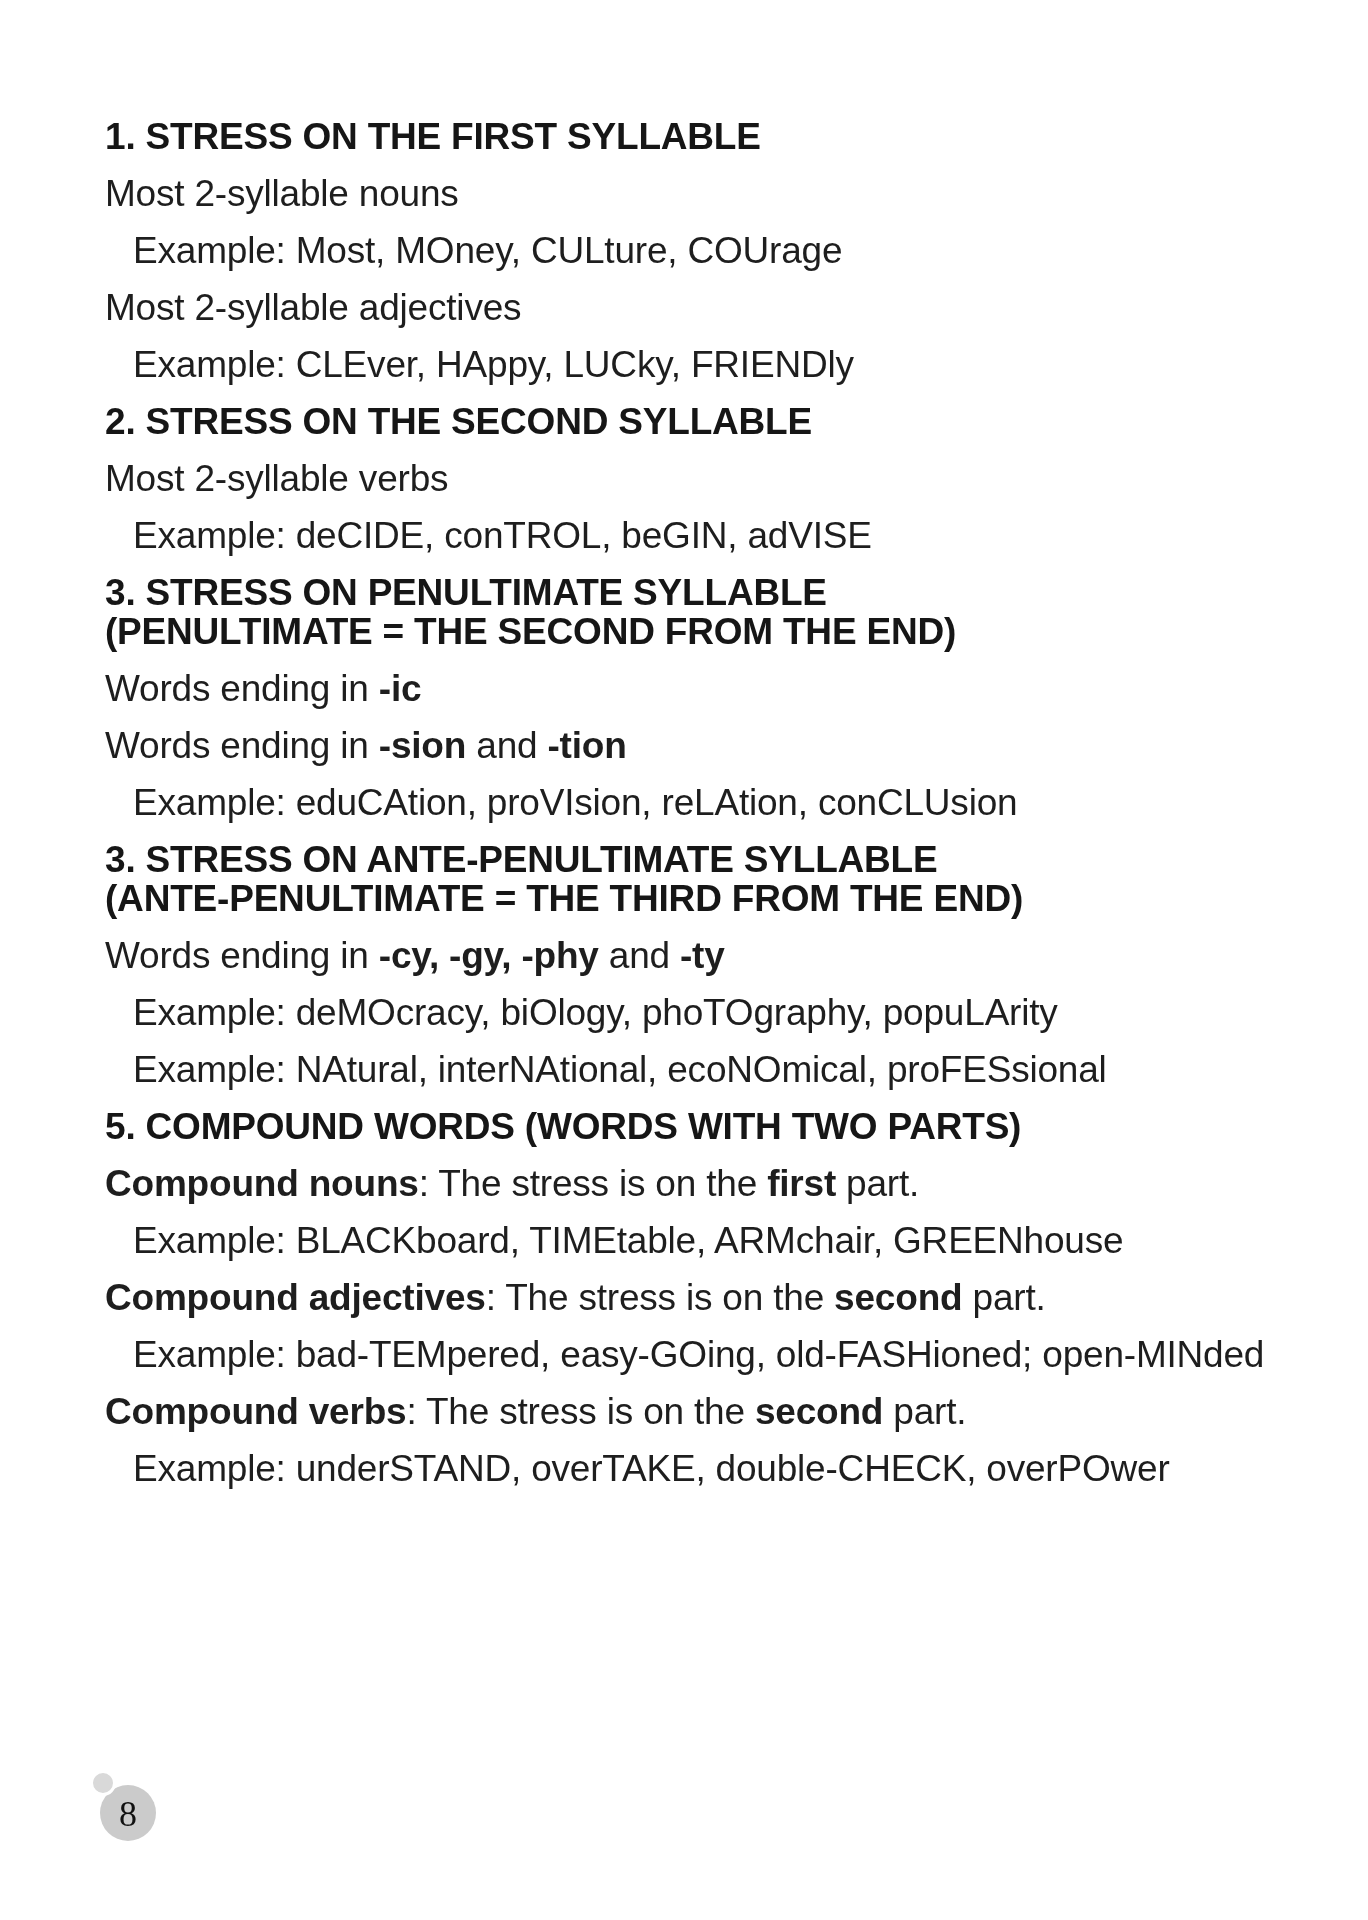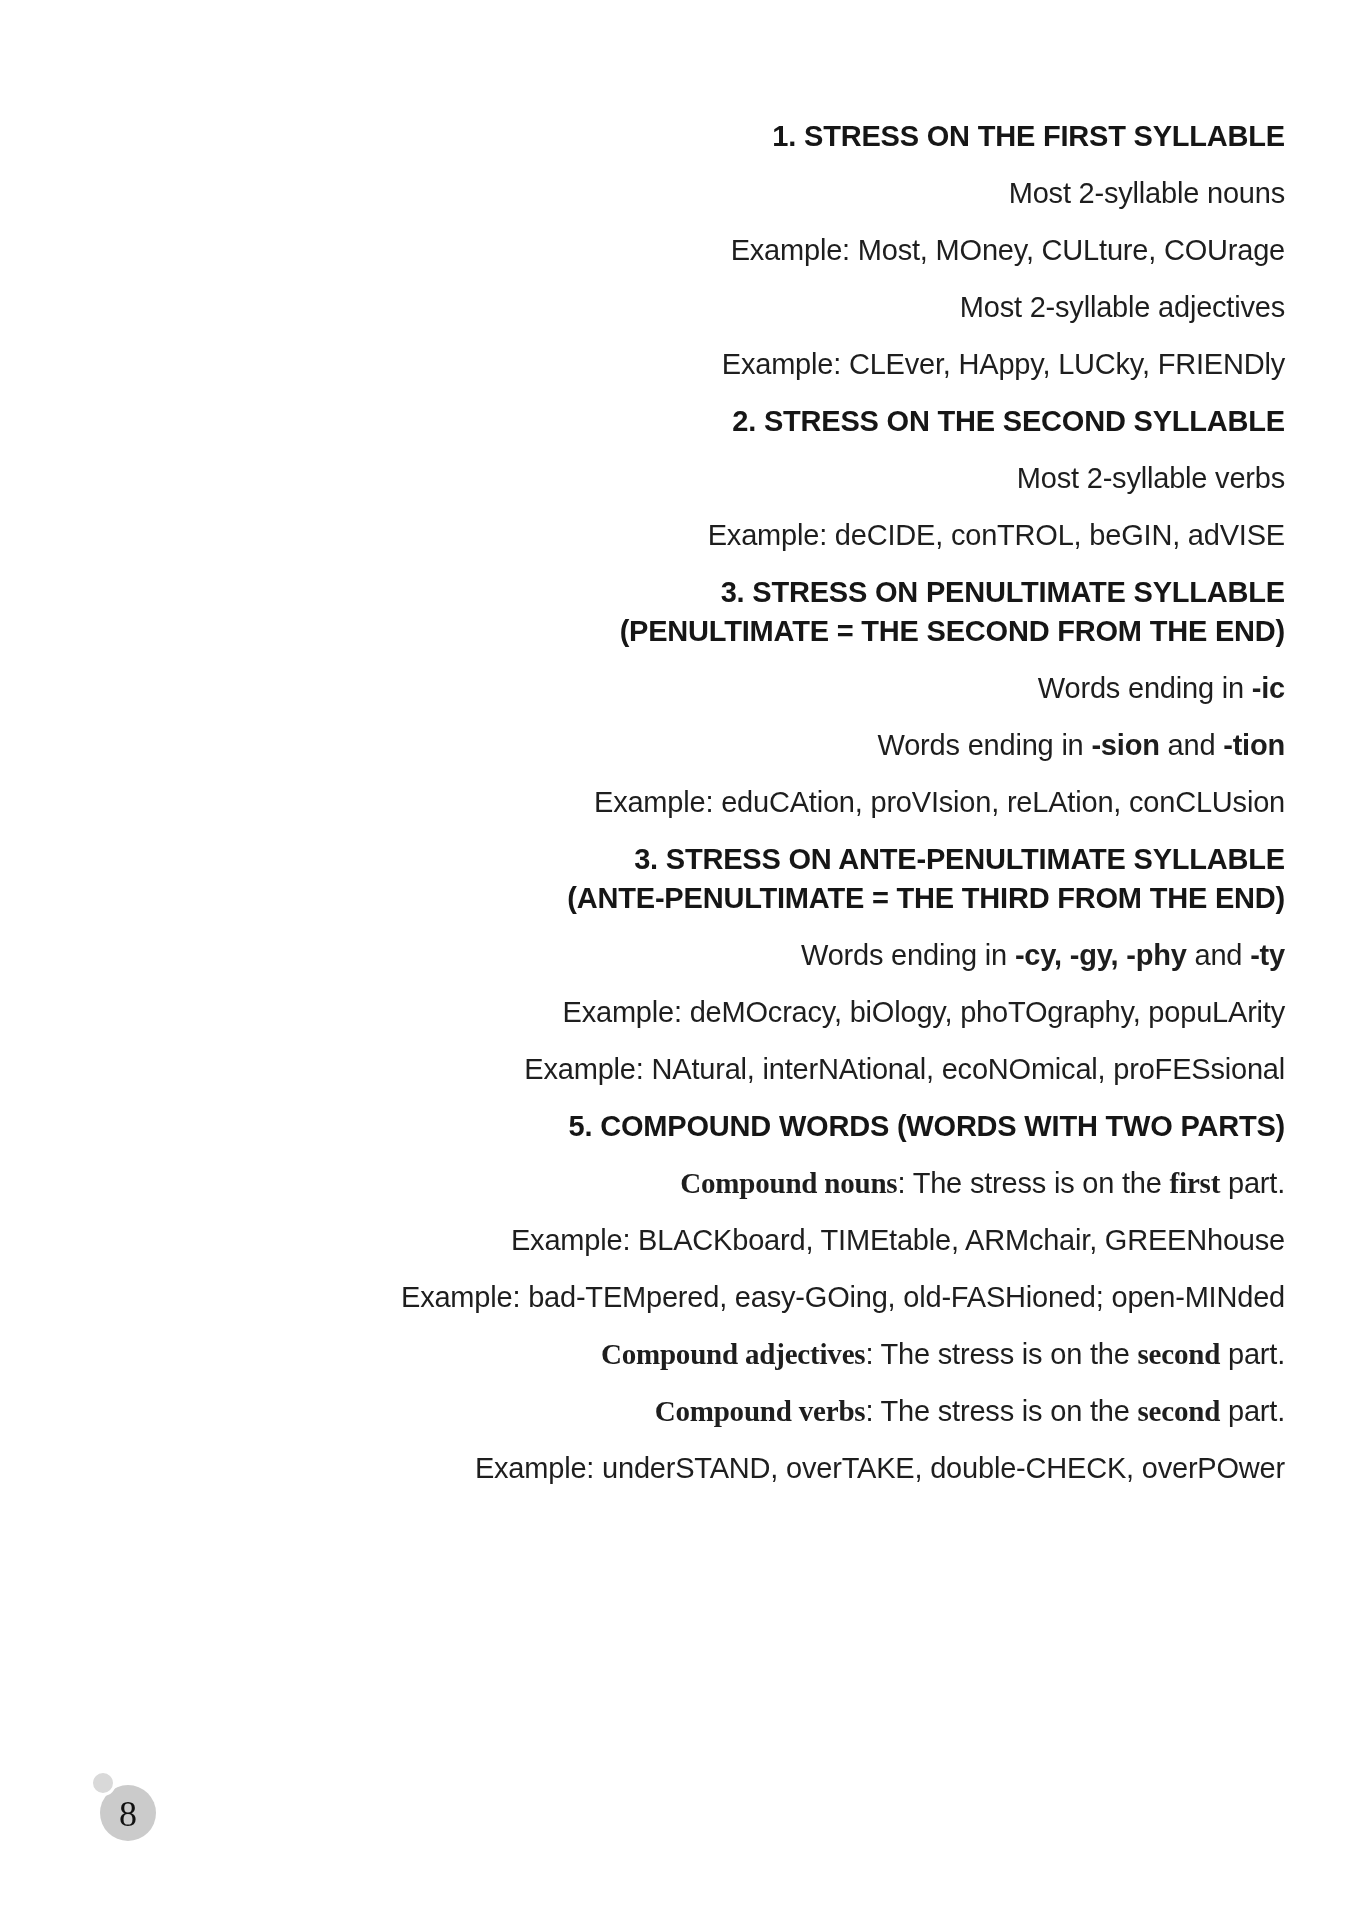--- a/index.html
+++ b/index.html
@@ -16,35 +16,34 @@
     font-family: "Liberation Sans", sans-serif;
     color: #1e1e1e;
   }
   .content {
     position: absolute;
     left: 105px;
     top: 117px;
     width: 1180px;
   }
   .para {
-    font-size: 29px;
+    font-size: 37px;
     line-height: 39px;
     margin: 0 0 18px 0;
     letter-spacing: -0.2px;
     white-space: nowrap;
-    text-align: right;
   }
   .para.heading {
     font-weight: bold;
     color: #161616;
   }
   .para.example {
     padding-left: 28px;
   }
-  .b  { font-weight: bold; font-family: Liberation Serif, serif; }
+  .b  { font-weight: bold; }
   .bi { font-weight: bold; }
 
   .page-badge {
     position: absolute;
     left: 100px;
     top: 1785px;
     width: 56px;
     height: 56px;
     border-radius: 50%;
     background: #cbcbcb;
@@ -132,25 +131,25 @@
       </div>
       <div class="para heading">
         <div class="line"><span>5. COMPOUND WORDS (WORDS WITH TWO PARTS)</span></div>
       </div>
       <div class="para body">
         <div class="line"><span class="b">Compound nouns</span><span>: The stress is on the </span><span class="b">first</span><span> part.</span></div>
       </div>
       <div class="para example">
         <div class="line"><span>Example: BLACKboard, TIMEtable, ARMchair, GREENhouse</span></div>
       </div>
+      <div class="para body">
+        <div class="line"><span class="b">Compound adjectives</span><span>: The stress is on the </span><span class="b">second</span><span> part.</span></div>
+      </div>
       <div class="para example">
         <div class="line"><span>Example: bad-TEMpered, easy-GOing, old-FASHioned; open-MINded</span></div>
-      </div>
-      <div class="para body">
-        <div class="line"><span class="b">Compound adjectives</span><span>: The stress is on the </span><span class="b">second</span><span> part.</span></div>
       </div>
       <div class="para body">
         <div class="line"><span class="b">Compound verbs</span><span>: The stress is on the </span><span class="b">second</span><span> part.</span></div>
       </div>
       <div class="para example">
         <div class="line"><span>Example: underSTAND, overTAKE, double-CHECK, overPOwer</span></div>
       </div>
     </main>
 
   <div class="page-badge">

